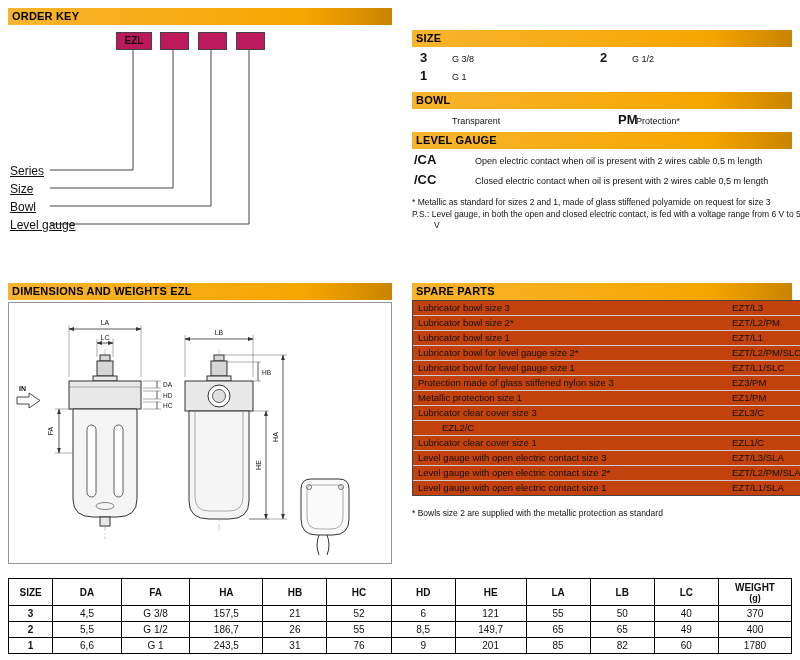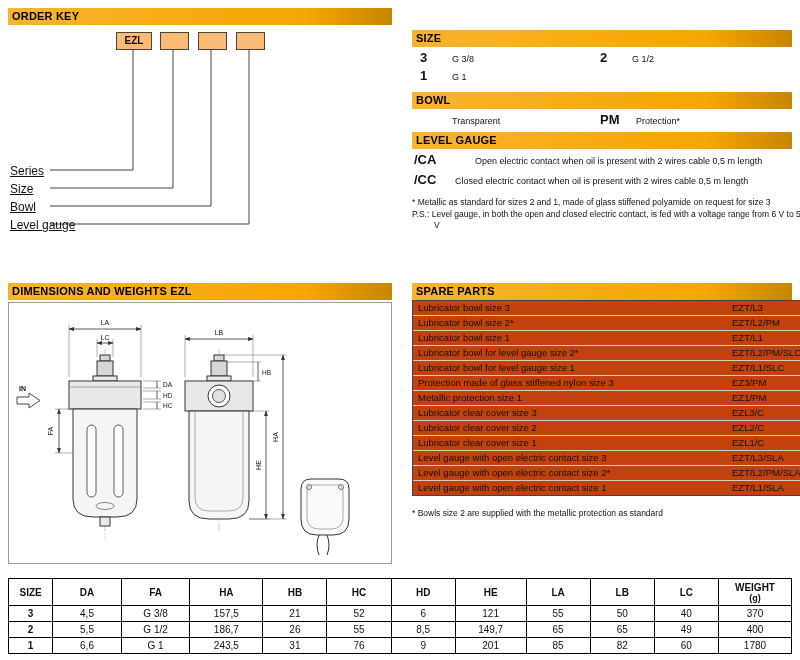--- a/index.html
+++ b/index.html
@@ -3,21 +3,21 @@
 <meta charset="utf-8">
 <style>
   html,body{margin:0;padding:0;background:#fff;}
   .page{position:relative;width:800px;height:660px;background:#fff;
         font-family:"Liberation Sans",sans-serif;color:#111;overflow:hidden;}
 
   .hdr{position:absolute;height:17px;box-sizing:border-box;padding-left:4px;
        background:linear-gradient(90deg,#f9b42e 0%,#f5a600 78%,#c98400 100%);
        font-weight:bold;font-size:11px;line-height:17px;color:#000;letter-spacing:.2px;}
 
-  .okbox{position:absolute;height:16px;background:#fdba74;border:1px solid #444;
+  .okbox{position:absolute;height:16px;background:#be185d;border:1px solid #444;
          font-weight:bold;font-size:10px;text-align:center;line-height:16px;}
   .oklbl{position:absolute;font-size:12px;text-decoration:underline;}
   .ok-lines{position:absolute;left:0;top:0;}
   .ok-lines path{fill:none;stroke:#444;stroke-width:1;}
 
   .bcode{position:absolute;font-weight:bold;font-size:13px;}
   .desc{position:absolute;font-size:9px;}
   .nowrap{white-space:nowrap;margin-left:23px;}
   .fn{position:absolute;font-size:8.5px;line-height:11px;}
   .hang{padding-left:22px;text-indent:-22px;}
@@ -85,30 +85,30 @@
   <span class="desc" style="left:452px;top:54px">G 3/8</span>
   <span class="bcode" style="left:600px;top:50px">2</span>
   <span class="desc" style="left:632px;top:54px">G 1/2</span>
   <span class="bcode" style="left:420px;top:68px">1</span>
   <span class="desc" style="left:452px;top:72px">G 1</span>
 
   <div class="hdr" style="left:412px;top:92px;width:380px">
     <span>BOWL</span>
   </div>
   <span class="desc" style="left:452px;top:116px">Transparent</span>
-  <span class="bcode" style="left:600px;top:112px">PM</span>
+  <span class="bcode" style="left:618px;top:112px">PM</span>
   <span class="desc" style="left:636px;top:116px">Protection*</span>
 
   <div class="hdr" style="left:412px;top:132px;width:380px">
     <span>LEVEL GAUGE</span>
   </div>
   <span class="bcode" style="left:414px;top:152px">/CA</span>
   <span class="desc nowrap" style="left:452px;top:156px">Open electric contact when oil is present with 2 wires cable 0,5 m length</span>
   <span class="bcode" style="left:414px;top:172px">/CC</span>
-  <span class="desc nowrap" style="left:432px;top:176px">Closed electric contact when oil is present with 2 wires cable 0,5 m length</span>
+  <span class="desc nowrap" style="left:452px;top:176px">Closed electric contact when oil is present with 2 wires cable 0,5 m length</span>
   <div class="fn" style="left:412px;top:197px;width:380px">* Metallic as standard for sizes 2 and 1, made of glass stiffened polyamide on request for size 3</div>
   <div class="fn hang" style="left:412px;top:209px;width:374px">P.S.: Level gauge, in both the open and closed electric contact, is fed with a voltage range from 6 V to 50 V</div>
 
   <div class="hdr" style="left:8px;top:283px;width:384px">
     <span>DIMENSIONS AND WEIGHTS EZL</span>
   </div>
 
   <div class="drawbox">
     <svg class="tech" width="382" height="260" viewBox="0 0 382 260">
       <defs>
@@ -231,21 +231,20 @@
       </div>
     <div class="sp-row">
         <span class="sp-name">Metallic protection size 1</span>
         <span class="sp-code">EZ1/PM</span>
       </div>
     <div class="sp-row">
         <span class="sp-name">Lubricator clear cover size 3</span>
         <span class="sp-code">EZL3/C</span>
       </div>
     <div class="sp-row">
-        <span class="sp-name">Lubricator clear cover size 2</span>
         <span class="sp-code">EZL2/C</span>
       </div>
     <div class="sp-row">
         <span class="sp-name">Lubricator clear cover size 1</span>
         <span class="sp-code">EZL1/C</span>
       </div>
     <div class="sp-row">
         <span class="sp-name">Level gauge with open electric contact size 3</span>
         <span class="sp-code">EZT/L3/SLA</span>
       </div>

